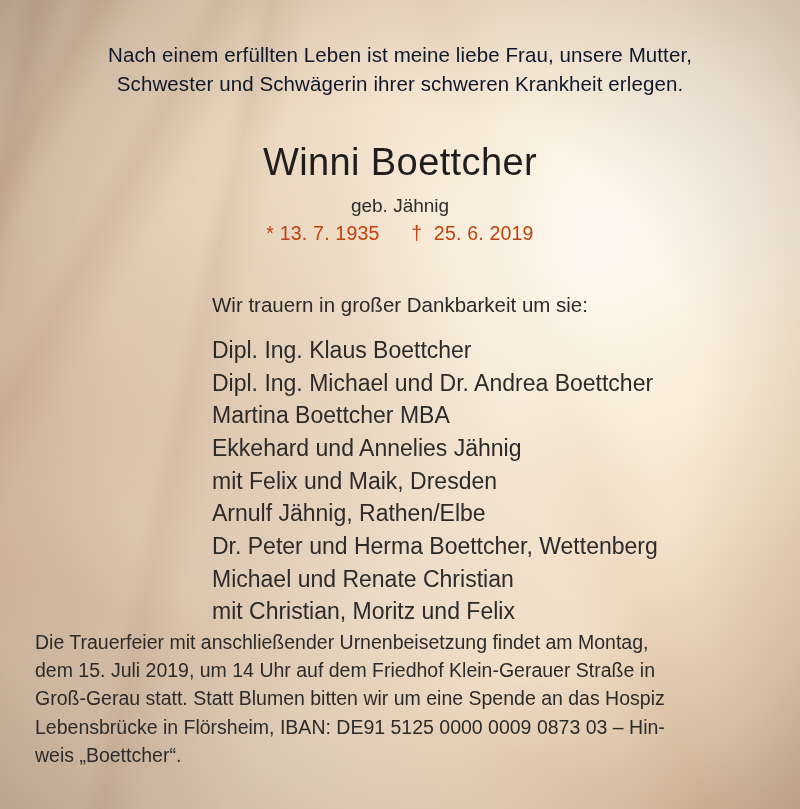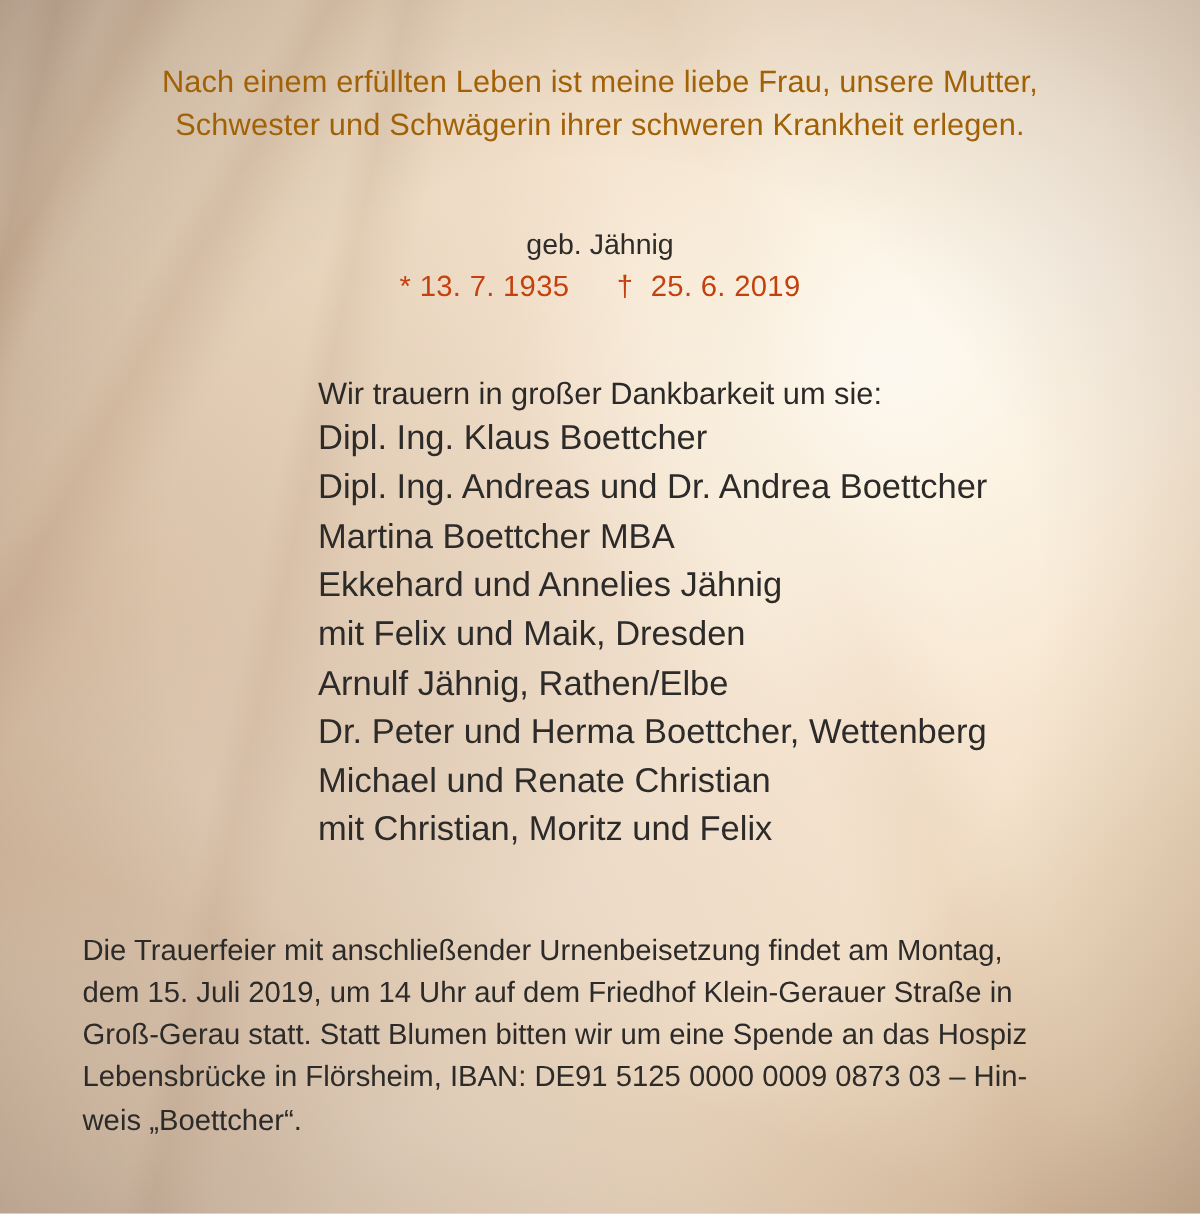--- a/index.html
+++ b/index.html
@@ -73,21 +73,21 @@
     padding: 40px 34px 22px 34px;
     display: flex;
     flex-direction: column;
   }
 
   .intro {
     text-align: center;
     font-size: 20.5px;
     line-height: 1.42;
     letter-spacing: 0.1px;
-    color: #a16207;
+    color: #0f172a;
   }
   .intro div { white-space: nowrap; }
 
   .name-block {
     text-align: center;
     margin-top: 44px;
   }
   .name {
     font-size: 38px;
     letter-spacing: 0.4px;
@@ -106,20 +106,21 @@
     letter-spacing: 0.2px;
   }
   .dagger { margin: 0 6px 0 26px; }
 
   .mourners {
     margin-top: 48px;
     padding-left: 178px;
   }
   .mourners-heading {
     font-size: 20.5px;
+    margin-bottom: 17px;
     color: #2c2a28;
   }
   .mourners-list {
     list-style: none;
     margin: 0;
     padding: 0;
   }
   .mourners-list li {
     font-size: 23px;
     line-height: 1.42;
@@ -127,55 +128,56 @@
     white-space: nowrap;
   }
 
   .footer {
     margin-top: auto;
     font-size: 19.5px;
     line-height: 1.45;
     color: #2d2b29;
     padding: 0 1px 26px 1px;
   }
-  .footer div { white-space: nowrap; margin-left: 20px; }
+  .footer div { white-space: nowrap; }
 </style>
 </head>
 <body>
 
 <div class="obituary">
 
   <div class="bg-layer bg-base"></div>
   <div class="bg-layer bg-feathers"></div>
   <div class="bg-layer bg-glow"></div>
   <div class="bg-layer bg-veil"></div>
   <div class="bg-layer bg-vignette"></div>
 
   <div class="content">
 
     <div class="intro">
       <div>Nach einem erfüllten Leben ist meine liebe Frau, unsere Mutter,</div>
       <div>Schwester und Schwägerin ihrer schweren Krankheit erlegen.</div>
     </div>
 
     <div class="name-block">
+      <div class="name">Winni Boettcher</div>
       <div class="maiden">geb. Jähnig</div>
       <div class="dates">
         <span>*</span>
         <span>13. 7. 1935</span>
         <span class="dagger">†</span>
         <span>25. 6. 2019</span>
       </div>
     </div>
 
     <div class="mourners">
       <div class="mourners-heading">Wir trauern in großer Dankbarkeit um sie:</div>
       <ul class="mourners-list">
         <li>Dipl. Ing. Klaus Boettcher</li>
-        <li>Dipl. Ing. Andreas und Dr. Andrea Boettcher</li>
+        <li>Dipl. Ing. Michael und Dr. Andrea Boettcher</li>
         <li>Martina Boettcher MBA</li>
         <li>Ekkehard und Annelies Jähnig</li>
         <li>mit Felix und Maik, Dresden</li>
         <li>Arnulf Jähnig, Rathen/Elbe</li>
         <li>Dr. Peter und Herma Boettcher, Wettenberg</li>
         <li>Michael und Renate Christian</li>
         <li>mit Christian, Moritz und Felix</li>
       </ul>
     </div>
 

